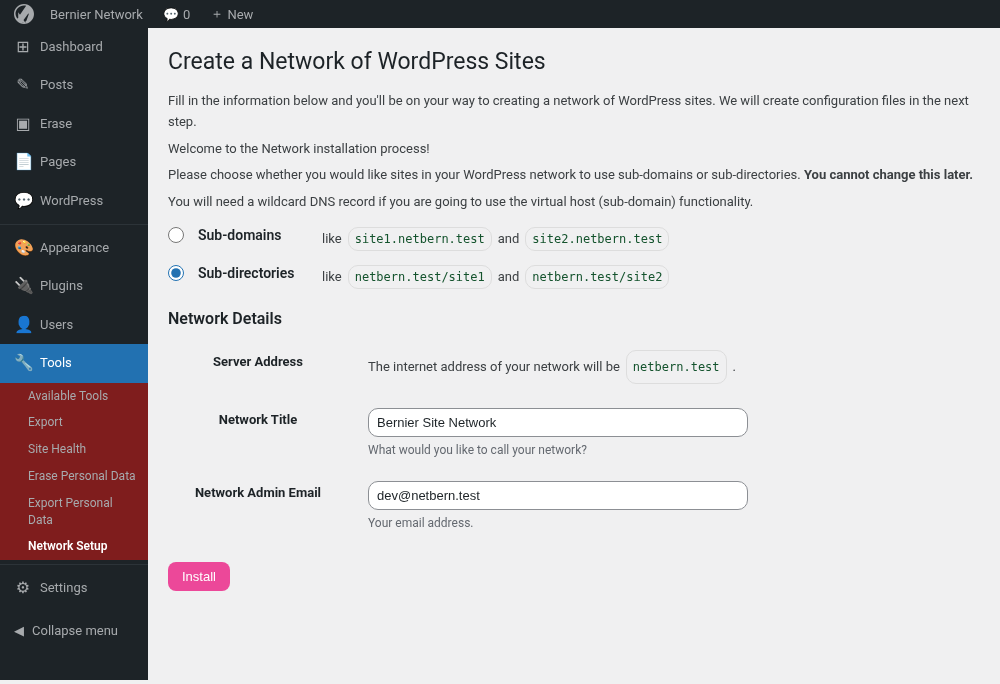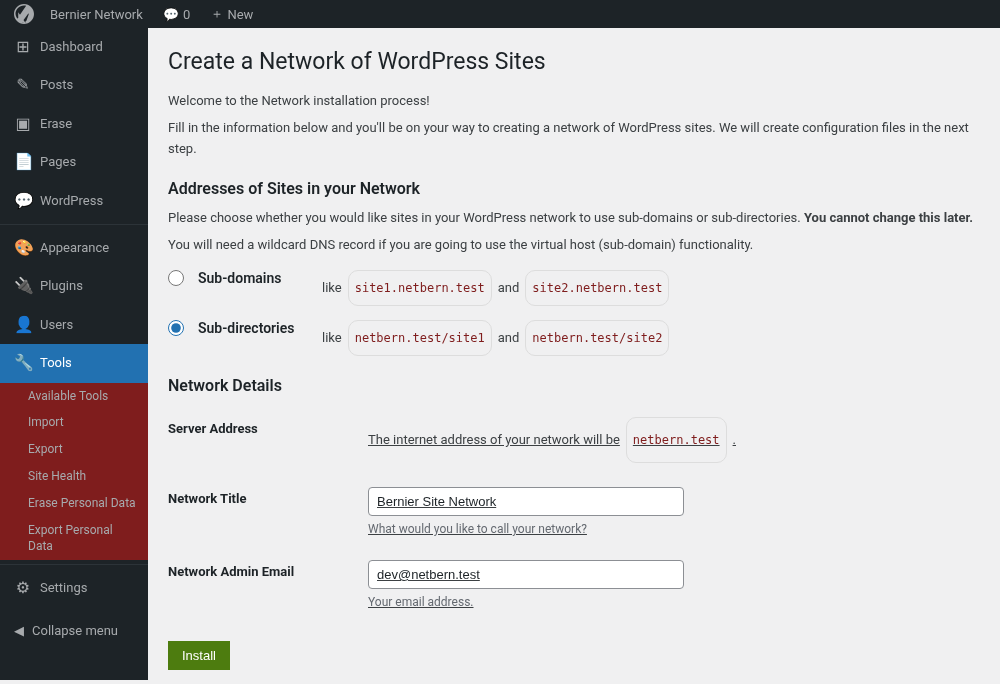--- a/index.html
+++ b/index.html
@@ -89,66 +89,65 @@
       align-items: flex-start;
       gap: 14px;
       margin: 14px 0;
     }
     .radio-option input[type="radio"] { accent-color: #2271b1; width: 16px; height: 16px; cursor: pointer; }
     .radio-label { font-size: 14px; font-weight: 600; color: #1d2327; min-width: 110px; }
     .code-examples { display: flex; align-items: center; gap: 6px; font-size: 13px; color: #3c4043; flex-wrap: wrap; }
     code {
       background: #f0f0f1;
       border: 1px solid #ddd;
-      padding: 10px 6px;
+      padding: 4px 6px;
       border-radius: 10px;
       font-family: monospace;
       font-size: 12px;
-      color: #7f1d1d;
+      color: #14532d;
     }
 
     
     .form-table { width: 100%; border-collapse: collapse; margin-top: 10px; }
     .form-table tr { border-bottom: none; }
     .form-table th {
-      text-align: left;
+      text-align: center;
       font-weight: 700;
       color: #1d2327;
       padding: 16px 20px 16px 0;
       width: 200px;
       vertical-align: top;
       font-size: 13px;
     }
     .form-table td {
       padding: 12px 0;
       vertical-align: top;
       font-size: 13px;
       color: #3c4043;
-      text-decoration: underline;
     }
     .server-address-text { display: flex; align-items: center; gap: 6px; line-height: 2; }
     .form-input {
-      width: 316px;
+      width: 380px;
       padding: 6px 8px;
       border: 1px solid #8c8f94;
-      border-radius: 4px;
+      border-radius: 10px;
       font-size: 13px;
       background: #fff;
       color: #1d2327;
       display: block;
     }
     .field-hint { color: #646970; font-size: 12px; margin-top: 6px; }
 
     
     .install-button {
-      background: #4d7c0f;
+      background: #ec4899;
       color: #fff;
       border: none;
       padding: 7px 14px;
-      border-radius: 0;
+      border-radius: 8px;
       font-size: 13px;
       cursor: pointer;
       margin-top: 20px;
     }
 
     
     .collapse-menu {
       display: flex;
       align-items: center;
       gap: 8px;
@@ -241,41 +240,41 @@
           <span>Tools</span>
         </a>
         <ul class="sub-menu">
           <li>
             <a>
                 <span>Available Tools</span>
               </a>
           </li>
           <li>
             <a>
-                <span>Import</span>
-              </a>
-          </li>
-          <li>
-            <a>
                 <span>Export</span>
               </a>
           </li>
           <li>
             <a>
                 <span>Site Health</span>
               </a>
           </li>
           <li>
             <a>
                 <span>Erase Personal Data</span>
               </a>
           </li>
           <li>
             <a>
                 <span>Export Personal Data</span>
+              </a>
+          </li>
+          <li class="current-sub">
+            <a>
+                <span>Network Setup</span>
               </a>
           </li>
         </ul>
       </li>
       <li class="menu-separator"></li>
       <li>
         <a>
           <span class="menu-icon">⚙</span>
           <span>Settings</span>
         </a>
@@ -284,24 +283,23 @@
     <div class="collapse-menu">
       <span>◀</span>
       <span>Collapse menu</span>
     </div>
   </div>
 
   <div id="wpcontent">
     <div class="wrap">
       <h1>Create a Network of WordPress Sites</h1>
 
+      <p class="intro-text">Fill in the information below and you'll be on your way to creating a network of WordPress sites. We will create configuration files in the next step.</p>
       <p class="intro-text">Welcome to the Network installation process!</p>
-      <p class="intro-text">Fill in the information below and you'll be on your way to creating a network of WordPress sites. We will create configuration files in the next step.</p>
-
-      <h2 class="section-heading">Addresses of Sites in your Network</h2>
+
 
       <p class="description-text">
         <span>Please choose whether you would like sites in your WordPress network to use sub-domains or sub-directories.</span>
         <strong>You cannot change this later.</strong>
       </p>
       <p class="description-text">You will need a wildcard DNS record if you are going to use the virtual host (sub-domain) functionality.</p>
 
       
       <div class="radio-option">
         <input type="radio" name="subdomain_install" id="radio-subdomains" style="">

